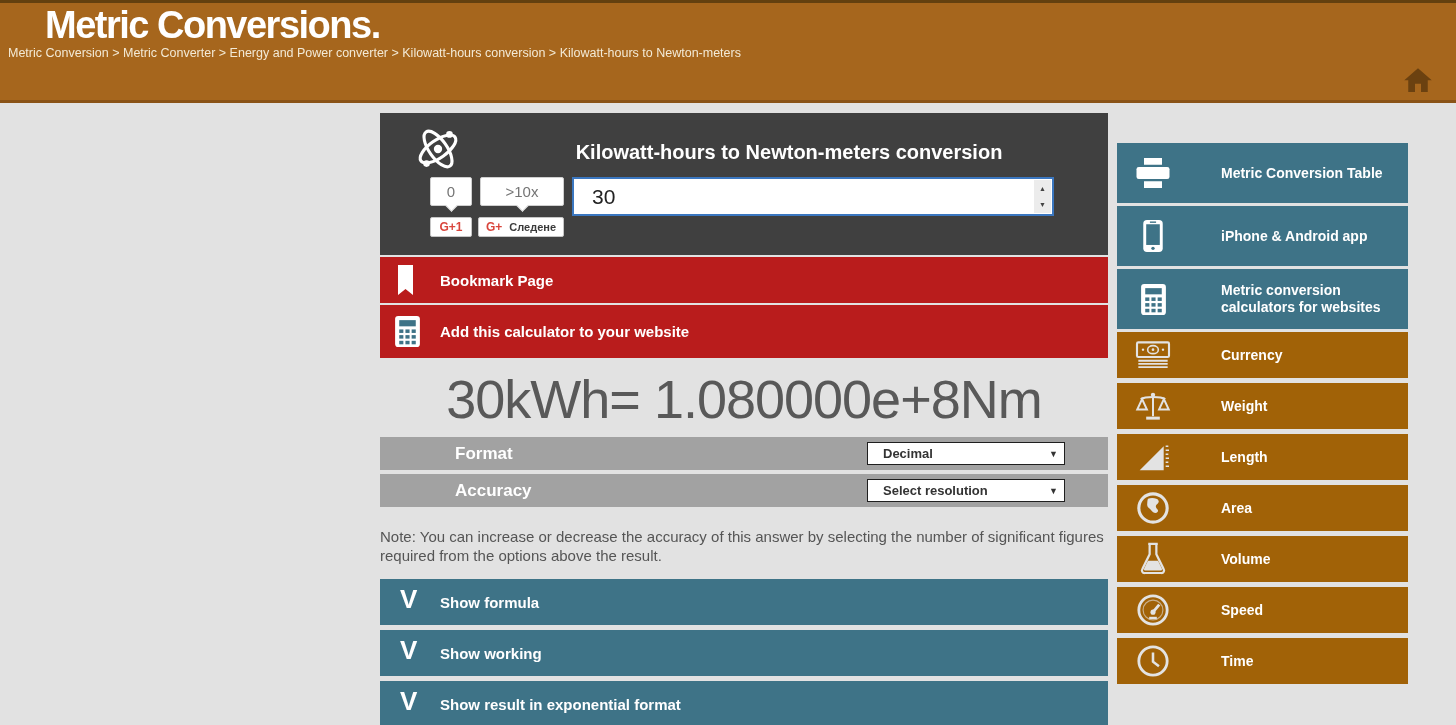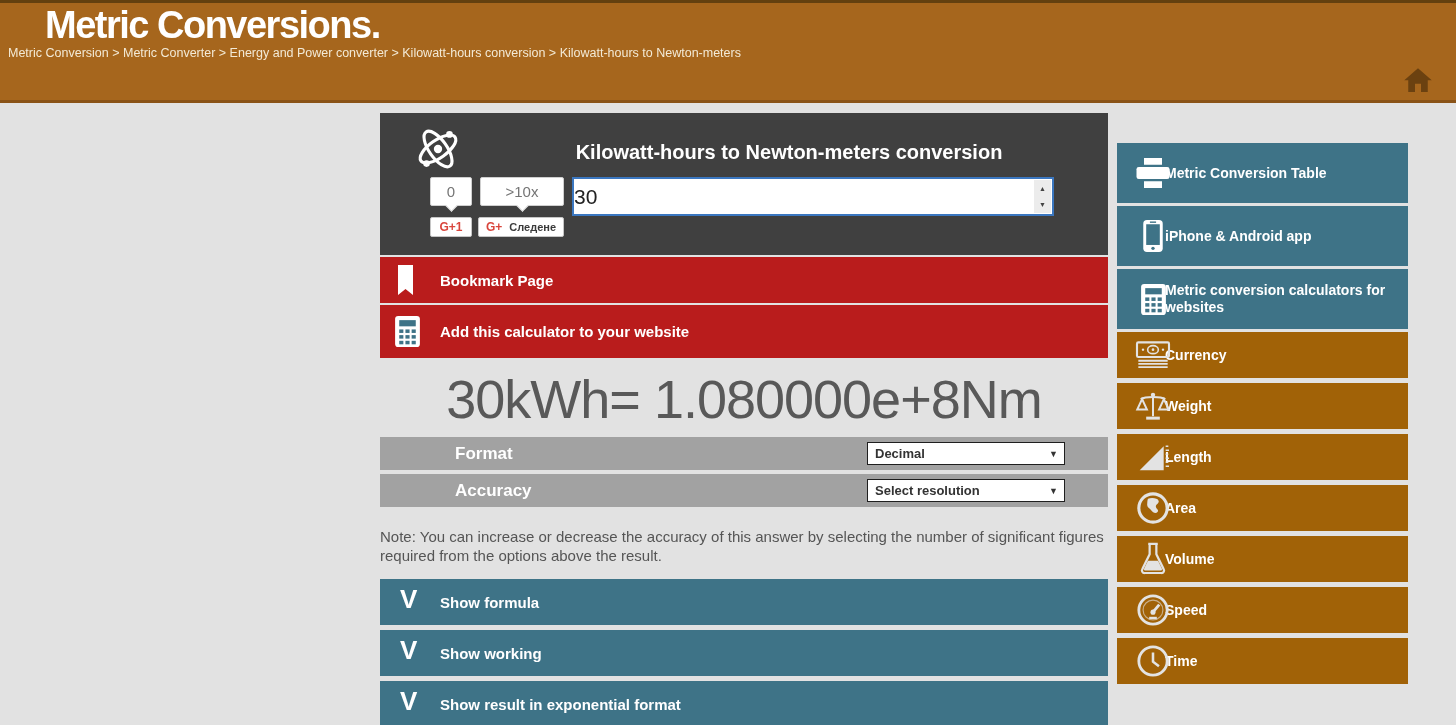--- a/index.html
+++ b/index.html
@@ -18,58 +18,58 @@
   .panel { position:relative; height:142px; background:#404040; margin-bottom:2px; }
   .atom { position:absolute; left:33px; top:10px; }
   .title { position:absolute; left:110px; right:20px; top:28px; text-align:center; font-size:20px; font-weight:bold; color:#fff; }
 
   .bubble { position:absolute; top:64px; height:29px; background:#fff; border:1px solid #cfcfcf; border-radius:2px; color:#757575; font-size:15px; display:flex; align-items:center; justify-content:center; }
   .bubble:after { content:''; position:absolute; bottom:-5px; left:50%; margin-left:-4px; width:8px; height:8px; background:#fff; border-right:1px solid #cfcfcf; border-bottom:1px solid #cfcfcf; transform:rotate(45deg); }
   .b0 { left:50px; width:42px; }
   .b10 { left:100px; width:84px; }
 
   .num-input { position:absolute; left:192px; top:64px; width:482px; height:39px; background:#fff; border:2px solid #3b77c0; display:flex; }
-  .num-input input { flex:1; border:none; outline:none; font-size:21px; color:#222; font-family:inherit; min-width:0; }
+  .num-input input { flex:1; border:none; outline:none; font-size:21px; padding-left:18px; color:#222; font-family:inherit; min-width:0; }
   .spinner { width:17px; margin:1px; background:#ececec; display:flex; flex-direction:column; }
   .spinner div { flex:1; font-size:7px; color:#444; display:flex; align-items:center; justify-content:center; cursor:pointer; }
 
   .gp { position:absolute; top:104px; height:20px; background:#fff; border:1px solid #c6c6c6; border-radius:2px; display:flex; align-items:center; justify-content:center; gap:7px; cursor:pointer; font-family:inherit; }
   .gp1 { left:50px; width:42px; }
   .gpf { left:98px; width:86px; }
   .gred { color:#d9453c; font-weight:bold; font-size:12px; }
   .gdark { color:#3b3b3b; font-weight:bold; font-size:11px; }
 
   .bar { position:relative; height:46px; background:#b91c1c; margin-bottom:2px; display:flex; align-items:center; cursor:pointer; }
   .bar.add { height:53px; }
   .bar-icon { position:absolute; left:18px; display:flex; }
   .bar.add .bar-icon { left:15px; }
   .bar-label { margin-left:60px; color:#fff; font-weight:bold; font-size:15px; }
 
   .result { height:77px; display:flex; align-items:center; justify-content:center; font-size:54px; color:#595959; letter-spacing:-1px; white-space:nowrap; }
 
   .opt-row { position:relative; height:33px; background:#a2a2a2; margin-bottom:4px; display:flex; align-items:center; }
   .opt-label { margin-left:75px; color:#fff; font-weight:bold; font-size:17px; }
-  .select { position:absolute; left:487px; top:5px; width:198px; height:23px; background:#fff; border:1px solid #1f1f1f; display:flex; align-items:center; font-size:13px; font-weight:bold; color:#333; padding-left:7px; cursor:pointer; }
+  .select { position:absolute; left:487px; top:5px; width:198px; height:23px; background:#fff; border:1px solid #1f1f1f; display:flex; align-items:center; font-size:13px; font-weight:bold; color:#333; padding-left:15px; cursor:pointer; }
   .sel-arrow { position:absolute; right:6px; font-size:9px; color:#333; }
 
   .note { margin-top:20px; height:38px; font-size:15px; color:#555; line-height:19px; }
 
   .show-bar { position:relative; height:46px; background:#3e7387; margin-bottom:5px; display:flex; align-items:center; cursor:pointer; }
   .show-bar.first { margin-top:14px; }
   .show-bar.last { margin-bottom:0; }
   .chev { position:absolute; left:20px; top:5px; color:#fff; font-size:26px; font-weight:bold; line-height:1.2; }
   .show-label { margin-left:60px; color:#fff; font-weight:bold; font-size:15px; }
 
   
   .sidebar { position:absolute; left:1117px; top:143px; width:291px; }
   .side-row { position:relative; display:flex; align-items:center; cursor:pointer; }
   .side-row.teal { height:60px; background:#3e7387; margin-bottom:3px; color:#fff; }
   .side-row.gray { height:46px; background:#a16207; margin-bottom:5px; color:#e3e3e3; }
   .side-icon { position:absolute; left:14px; width:44px; display:flex; justify-content:center; }
-  .side-label { margin-left:48px; padding-right:8px; color:#fff; font-weight:bold; font-size:14px; line-height:17px; }
+  .side-label { margin-left:104px; padding-right:8px; color:#fff; font-weight:bold; font-size:14px; line-height:17px; }
 
   .teal .hole, .bar .hole, .panel .hole { fill:#3e7387; }
 </style>
 </head>
 <body>
 
 <div class="page">
 
   <header class="header">
     <div class="logo">Metric Conversions.</div>

